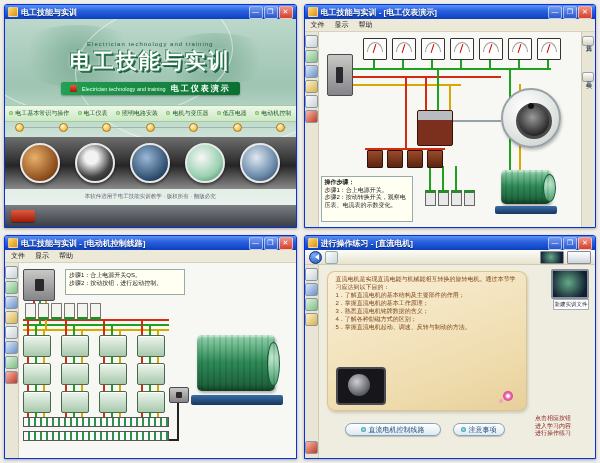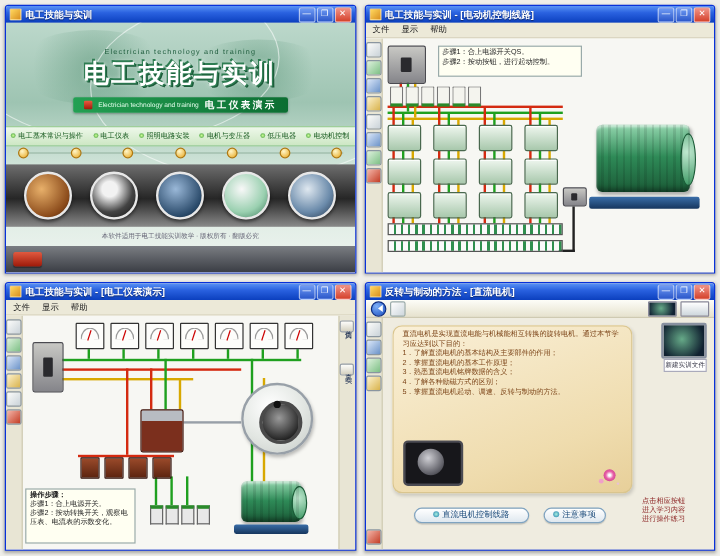--- a/index.html
+++ b/index.html
@@ -148,20 +148,105 @@
       <div class="ticker" style="top:174px">本软件适用于电工技能实训教学 · 版权所有 · 翻版必究</div>
       <div class="sbot">
         <i class="sbadge"></i>
       </div>
     </div>
   </div>
 
   <div class="win">
     <div class="tbar">
       <i class="ticon"></i>
+      <span class="ttitle">电工技能与实训 - [电工仪表演示]</span>
+      <span class="tbtns">
+        <span class="tb">—</span>
+        <span class="tb">❐</span>
+        <span class="tb close">✕</span>
+      </span>
+    </div>
+    <div class="menubar">
+      <span>文件</span>
+      <span>显示</span>
+      <span>帮助</span>
+    </div>
+    <div class="content">
+
+      <i class="wire wg" style="left:46px;top:36px;width:200px;height:2px"></i>
+      <i class="wire wr" style="left:46px;top:44px;width:150px;height:2px"></i>
+      <i class="wire wy" style="left:46px;top:52px;width:110px;height:2px"></i>
+      <i class="wire wg" style="left:68px;top:28px;width:2px;height:8px"></i>
+      <i class="wire wg" style="left:97px;top:28px;width:2px;height:8px"></i>
+      <i class="wire wg" style="left:126px;top:28px;width:2px;height:8px"></i>
+      <i class="wire wg" style="left:155px;top:28px;width:2px;height:8px"></i>
+      <i class="wire wg" style="left:184px;top:28px;width:2px;height:8px"></i>
+      <i class="wire wg" style="left:213px;top:28px;width:2px;height:8px"></i>
+      <i class="wire wg" style="left:242px;top:28px;width:2px;height:8px"></i>
+      <i class="wire wr" style="left:120px;top:44px;width:2px;height:34px"></i>
+      <i class="wire wg" style="left:132px;top:36px;width:2px;height:42px"></i>
+      <i class="wire wy" style="left:144px;top:52px;width:2px;height:26px"></i>
+      <i class="wire wr" style="left:100px;top:44px;width:2px;height:72px"></i>
+      <i class="wire wr" style="left:60px;top:116px;width:80px;height:2px"></i>
+      <i class="wire wg" style="left:204px;top:36px;width:2px;height:104px"></i>
+      <i class="wire wy" style="left:214px;top:52px;width:2px;height:88px"></i>
+      <i class="wire wg" style="left:124px;top:134px;width:2px;height:24px"></i>
+      <i class="wire wg" style="left:137px;top:134px;width:2px;height:24px"></i>
+      <i class="wire wg" style="left:150px;top:134px;width:2px;height:24px"></i>
+      <i class="wire" style="left:148px;top:88px;width:48px;height:2px;background:#98a0a8"></i>
+
+      <i class="breaker" style="left:22px;top:22px;width:24px;height:40px"></i>
+      <i class="meter" style="left:58px;top:6px"></i>
+      <i class="meter" style="left:87px;top:6px"></i>
+      <i class="meter" style="left:116px;top:6px"></i>
+      <i class="meter" style="left:145px;top:6px"></i>
+      <i class="meter" style="left:174px;top:6px"></i>
+      <i class="meter" style="left:203px;top:6px"></i>
+      <i class="meter" style="left:232px;top:6px"></i>
+      <i class="contactor" style="left:112px;top:78px;width:34px;height:34px"></i>
+      <i class="res" style="left:62px;top:118px;width:14px;height:16px"></i>
+      <i class="res" style="left:82px;top:118px;width:14px;height:16px"></i>
+      <i class="res" style="left:102px;top:118px;width:14px;height:16px"></i>
+      <i class="res" style="left:122px;top:118px;width:14px;height:16px"></i>
+      <i class="term" style="left:120px;top:158px;width:9px;height:12px"></i>
+      <i class="term" style="left:133px;top:158px;width:9px;height:12px"></i>
+      <i class="term" style="left:146px;top:158px;width:9px;height:12px"></i>
+      <i class="term" style="left:159px;top:158px;width:9px;height:12px"></i>
+      <div class="lens" style="left:196px;top:56px">
+        <i class="dial"></i>
+        <i class="knob"></i>
+      </div>
+      <div class="motor" style="left:196px;top:138px;width:50px;height:34px">
+        <i class="mcap"></i>
+      </div>
+      <i class="mbase" style="left:190px;top:174px;width:62px;height:8px"></i>
+      <div class="steps" style="left:16px;top:144px;width:92px;height:46px">
+        <div class="st">操作步骤：</div>
+        <div>步骤1：合上电源开关。</div>
+        <div>步骤2：按动转换开关，观察电压表、电流表的示数变化。</div>
+      </div>
+
+      <div class="rail">
+        <i class="ric"></i>
+        <i class="ric g"></i>
+        <i class="ric b"></i>
+        <i class="ric y"></i>
+        <i class="ric"></i>
+        <i class="ric r"></i>
+      </div>
+      <div class="rail-r">
+        <span class="vbtn" style="top:4px">仿真</span>
+        <span class="vbtn" style="top:40px">真实</span>
+      </div>
+    </div>
+  </div>
+
+  <div class="win">
+    <div class="tbar">
+      <i class="ticon"></i>
       <span class="ttitle">电工技能与实训 - [电动机控制线路]</span>
       <span class="tbtns">
         <span class="tb">—</span>
         <span class="tb">❐</span>
         <span class="tb close">✕</span>
       </span>
     </div>
     <div class="menubar">
       <span>文件</span>
       <span>显示</span>
@@ -231,106 +316,21 @@
         <i class="ric b"></i>
         <i class="ric g"></i>
         <i class="ric r"></i>
       </div>
     </div>
   </div>
 
   <div class="win">
     <div class="tbar">
       <i class="ticon"></i>
-      <span class="ttitle">电工技能与实训 - [电工仪表演示]</span>
-      <span class="tbtns">
-        <span class="tb">—</span>
-        <span class="tb">❐</span>
-        <span class="tb close">✕</span>
-      </span>
-    </div>
-    <div class="menubar">
-      <span>文件</span>
-      <span>显示</span>
-      <span>帮助</span>
-    </div>
-    <div class="content">
-
-      <i class="wire wg" style="left:46px;top:36px;width:200px;height:2px"></i>
-      <i class="wire wr" style="left:46px;top:44px;width:150px;height:2px"></i>
-      <i class="wire wy" style="left:46px;top:52px;width:110px;height:2px"></i>
-      <i class="wire wg" style="left:68px;top:28px;width:2px;height:8px"></i>
-      <i class="wire wg" style="left:97px;top:28px;width:2px;height:8px"></i>
-      <i class="wire wg" style="left:126px;top:28px;width:2px;height:8px"></i>
-      <i class="wire wg" style="left:155px;top:28px;width:2px;height:8px"></i>
-      <i class="wire wg" style="left:184px;top:28px;width:2px;height:8px"></i>
-      <i class="wire wg" style="left:213px;top:28px;width:2px;height:8px"></i>
-      <i class="wire wg" style="left:242px;top:28px;width:2px;height:8px"></i>
-      <i class="wire wr" style="left:120px;top:44px;width:2px;height:34px"></i>
-      <i class="wire wg" style="left:132px;top:36px;width:2px;height:42px"></i>
-      <i class="wire wy" style="left:144px;top:52px;width:2px;height:26px"></i>
-      <i class="wire wr" style="left:100px;top:44px;width:2px;height:72px"></i>
-      <i class="wire wr" style="left:60px;top:116px;width:80px;height:2px"></i>
-      <i class="wire wg" style="left:204px;top:36px;width:2px;height:104px"></i>
-      <i class="wire wy" style="left:214px;top:52px;width:2px;height:88px"></i>
-      <i class="wire wg" style="left:124px;top:134px;width:2px;height:24px"></i>
-      <i class="wire wg" style="left:137px;top:134px;width:2px;height:24px"></i>
-      <i class="wire wg" style="left:150px;top:134px;width:2px;height:24px"></i>
-      <i class="wire" style="left:148px;top:88px;width:48px;height:2px;background:#98a0a8"></i>
-
-      <i class="breaker" style="left:22px;top:22px;width:24px;height:40px"></i>
-      <i class="meter" style="left:58px;top:6px"></i>
-      <i class="meter" style="left:87px;top:6px"></i>
-      <i class="meter" style="left:116px;top:6px"></i>
-      <i class="meter" style="left:145px;top:6px"></i>
-      <i class="meter" style="left:174px;top:6px"></i>
-      <i class="meter" style="left:203px;top:6px"></i>
-      <i class="meter" style="left:232px;top:6px"></i>
-      <i class="contactor" style="left:112px;top:78px;width:34px;height:34px"></i>
-      <i class="res" style="left:62px;top:118px;width:14px;height:16px"></i>
-      <i class="res" style="left:82px;top:118px;width:14px;height:16px"></i>
-      <i class="res" style="left:102px;top:118px;width:14px;height:16px"></i>
-      <i class="res" style="left:122px;top:118px;width:14px;height:16px"></i>
-      <i class="term" style="left:120px;top:158px;width:9px;height:12px"></i>
-      <i class="term" style="left:133px;top:158px;width:9px;height:12px"></i>
-      <i class="term" style="left:146px;top:158px;width:9px;height:12px"></i>
-      <i class="term" style="left:159px;top:158px;width:9px;height:12px"></i>
-      <div class="lens" style="left:196px;top:56px">
-        <i class="dial"></i>
-        <i class="knob"></i>
-      </div>
-      <div class="motor" style="left:196px;top:138px;width:50px;height:34px">
-        <i class="mcap"></i>
-      </div>
-      <i class="mbase" style="left:190px;top:174px;width:62px;height:8px"></i>
-      <div class="steps" style="left:16px;top:144px;width:92px;height:46px">
-        <div class="st">操作步骤：</div>
-        <div>步骤1：合上电源开关。</div>
-        <div>步骤2：按动转换开关，观察电压表、电流表的示数变化。</div>
-      </div>
-
-      <div class="rail">
-        <i class="ric"></i>
-        <i class="ric g"></i>
-        <i class="ric b"></i>
-        <i class="ric y"></i>
-        <i class="ric"></i>
-        <i class="ric r"></i>
-      </div>
-      <div class="rail-r">
-        <span class="vbtn" style="top:4px">仿真</span>
-        <span class="vbtn" style="top:40px">真实</span>
-      </div>
-    </div>
-  </div>
-
-  <div class="win">
-    <div class="tbar">
-      <i class="ticon"></i>
-      <span class="ttitle">反转与制动的方法 - [直流电机]</span>
+      <span class="ttitle">进行操作练习 - [直流电机]</span>
       <span class="tbtns">
         <span class="tb">—</span>
         <span class="tb">❐</span>
         <span class="tb close">✕</span>
       </span>
     </div>
     <div class="toolbar">
       <i class="navback"></i>
       <i class="tbicon"></i>
       <span style="flex:1"></span>

